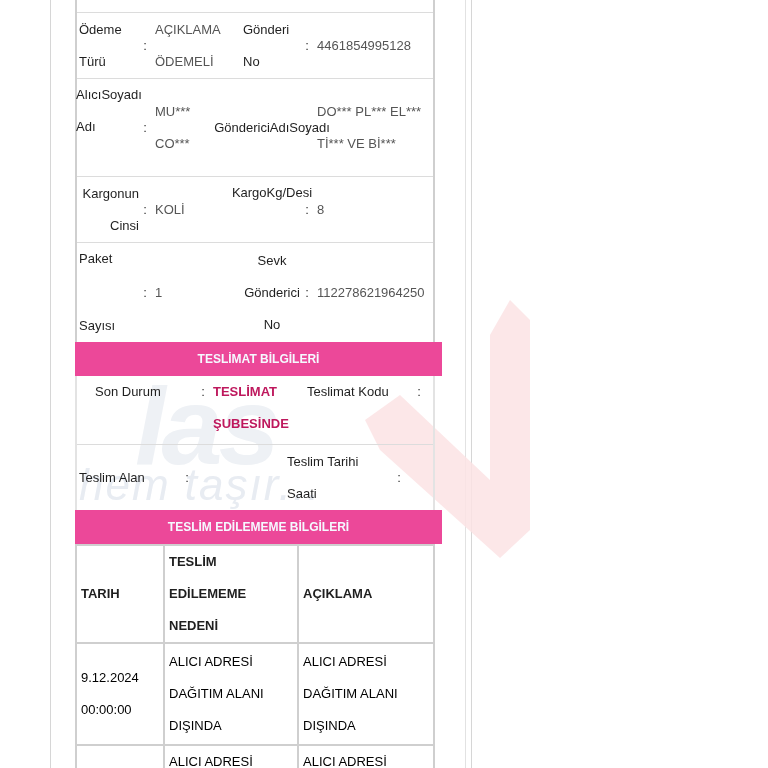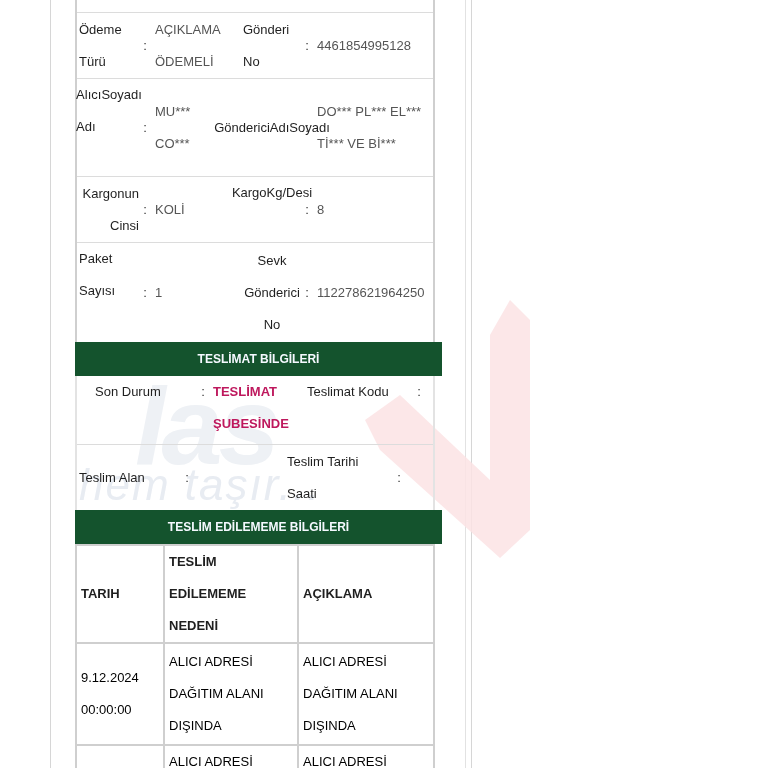--- a/index.html
+++ b/index.html
@@ -37,21 +37,21 @@
   }
   .row {
     display:flex; border-top:1px solid #dcdcdc; font-size:13px; line-height:32px;
     box-sizing:border-box;
   }
   .cell { display:flex; align-items:center; box-sizing:border-box; }
   .lbl { font-weight:normal; color:#1f1f1f; padding-left:2px; }
   .colon { width:12px; justify-content:center; color:#333; }
   .val { color:#555; padding-left:4px; }
   .band {
-    position:relative; z-index:1; background:#14532d; color:#f5f9ff; font-weight:bold;
+    position:relative; z-index:1; background:#ec4899; color:#f5f9ff; font-weight:bold;
     font-size:12px; text-align:center; height:34px; line-height:34px; width:367px;
   }
   .red { color:#be185d; font-weight:bold; }
   table.ne {
     position:relative; z-index:1; border-collapse:collapse; width:360px; font-size:13px;
     background:rgba(255,255,255,0.7);
   }
   table.ne td, table.ne th {
     border:2px solid #cfcfcf; padding:0 4px; line-height:32px; vertical-align:middle; text-align:left;
   }
@@ -126,21 +126,21 @@
       <div class="cell val" style="width:90px;">KOLİ</div>
       <div class="cell lbl" style="width:60px;flex-direction:row;align-items:flex-start;justify-content:center;">
         <span>Kargo</span>
         <span>Kg/Desi</span>
       </div>
       <div class="cell colon">:</div>
       <div class="cell val">8</div>
     </div>
 
     <div class="row" style="height:100px;">
-      <div class="cell lbl" style="width:62px;flex-direction:column;align-items:flex-start;justify-content:flex-start;">
+      <div class="cell lbl" style="width:62px;flex-direction:column;align-items:flex-start;justify-content:space-between;">
         <span>Paket</span>
         <span>Sayısı</span>
       </div>
       <div class="cell colon">:</div>
       <div class="cell val" style="width:90px;">1</div>
       <div class="cell lbl" style="width:60px;flex-direction:column;align-items:center;justify-content:center;">
         <span>Sevk</span>
         <span>Gönderici</span>
         <span>No</span>
       </div>

